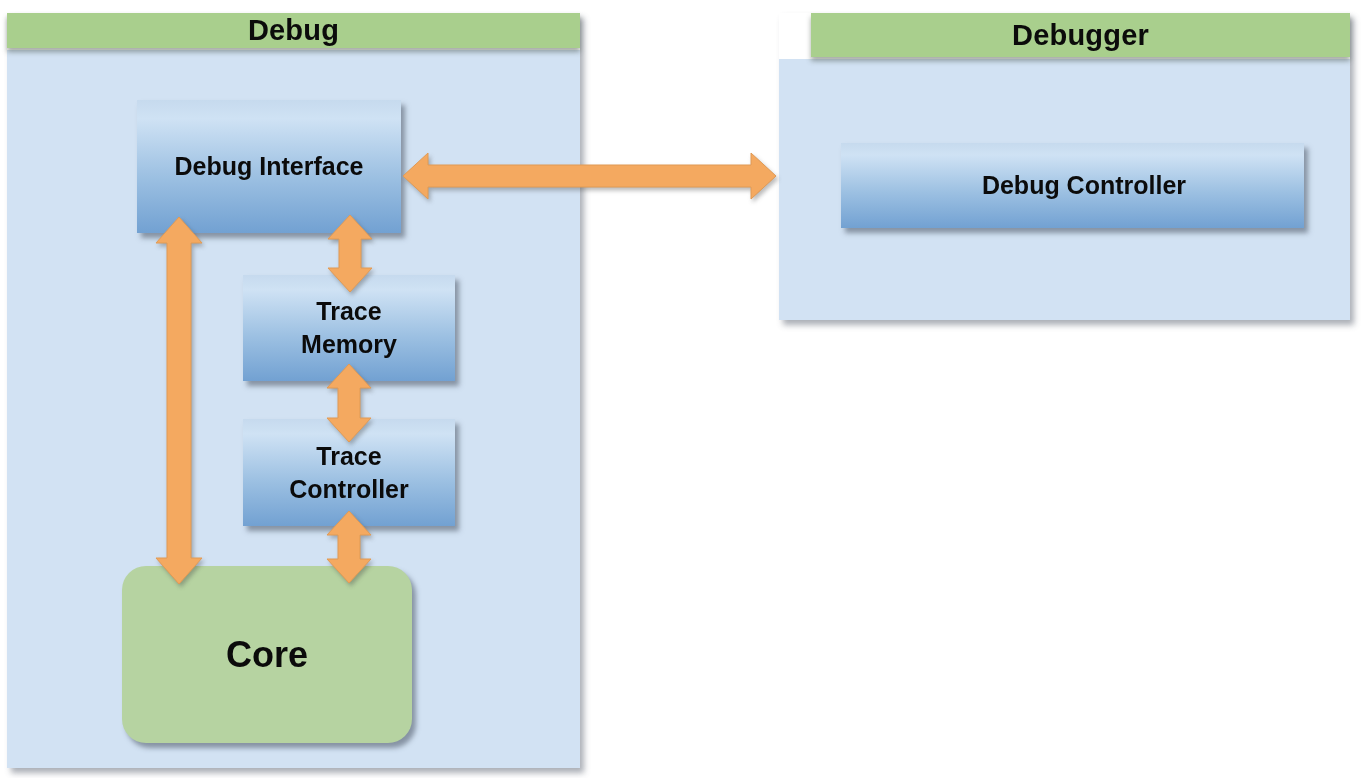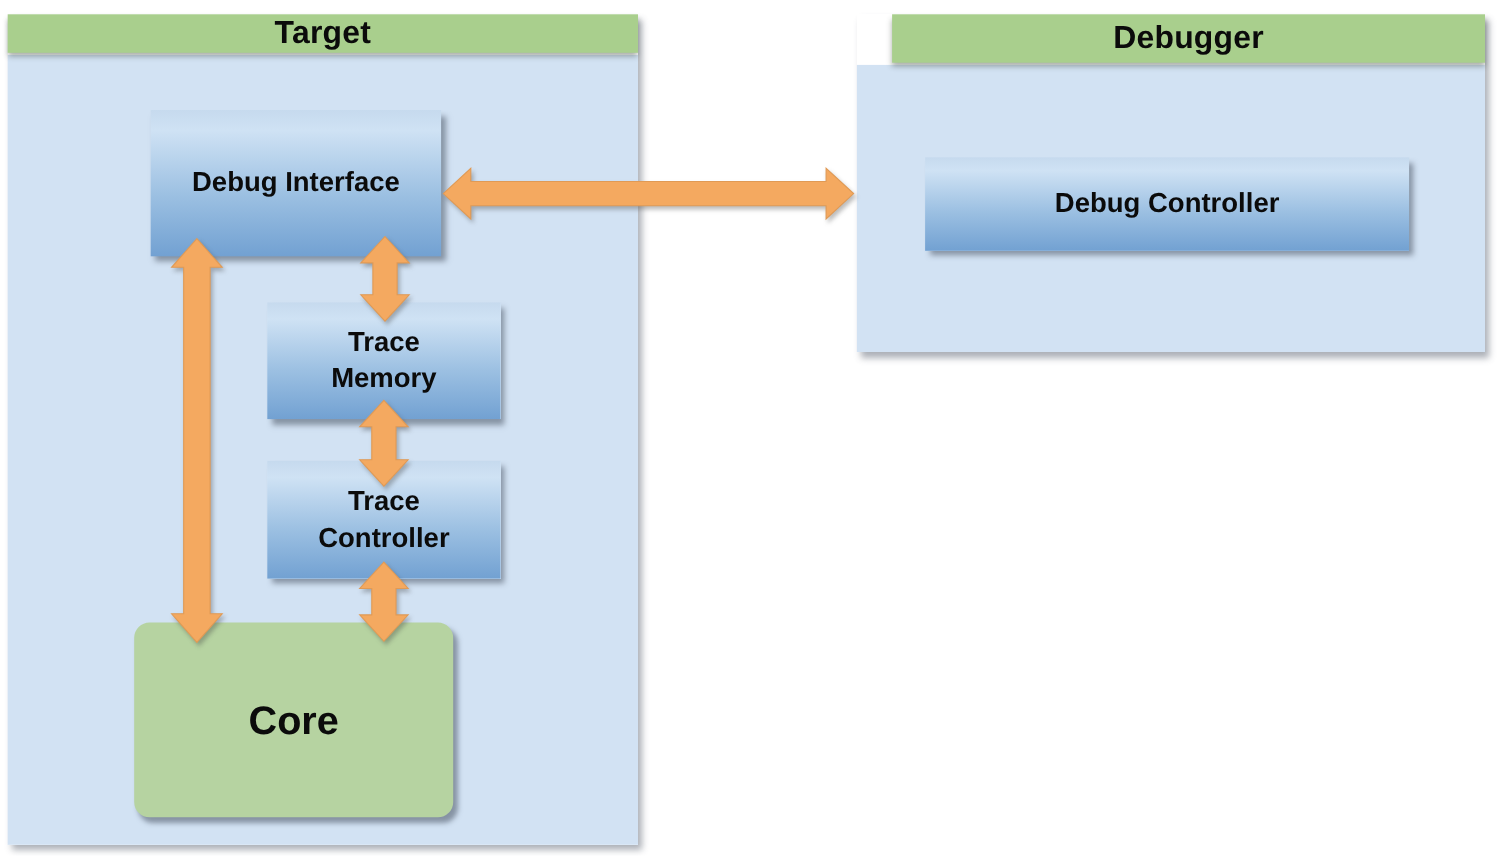--- a/index.html
+++ b/index.html
@@ -69,28 +69,28 @@
       var(--node-blue-top, #c6daee) 0%,
       #cfe2f4 14%,
       #9cc0e2 58%,
       var(--node-blue-bottom, #72a1d2) 100%);
     font-size: 25px;
     line-height: 33px;
   }
   .node.green {
     background: var(--core-green, #b6d3a1);
     font-size: 36px;
-    border-radius: 14px;
+    border-radius: 24px;
   }
 
   #node-debug-interface  { left: 137px; top: 100px; width: 264px; height: 133px; }
   #node-trace-memory     { left: 243px; top: 275px; width: 212px; height: 106px; }
   #node-trace-controller { left: 243px; top: 419px; width: 212px; height: 107px; }
   #node-core             { left: 122px; top: 566px; width: 290px; height: 177px; }
-  #node-debug-controller { left: 841px; top: 143px; width: 440px; height: 85px;  }
+  #node-debug-controller { left: 841px; top: 143px; width: 440px; height: 85px; padding-left: 23px;  }
 
   
   #arrow-layer {
     position: absolute;
     left: 0; top: 0;
     width: 1362px;
     height: 778px;
     z-index: 5;
     pointer-events: none;
   }
@@ -102,21 +102,21 @@
   }
 </style>
 </head>
 <body>
 
 <div class="canvas">
 
   <section class="group" id="target-group">
     <div class="group-body"></div>
     <header class="group-header">
-      <span>Target</span>
+      <span>Debug</span>
     </header>
   </section>
 
   <section class="group" id="debugger-group">
     <div class="group-body"></div>
     <header class="group-header">
       <span>Debugger</span>
     </header>
   </section>
 

